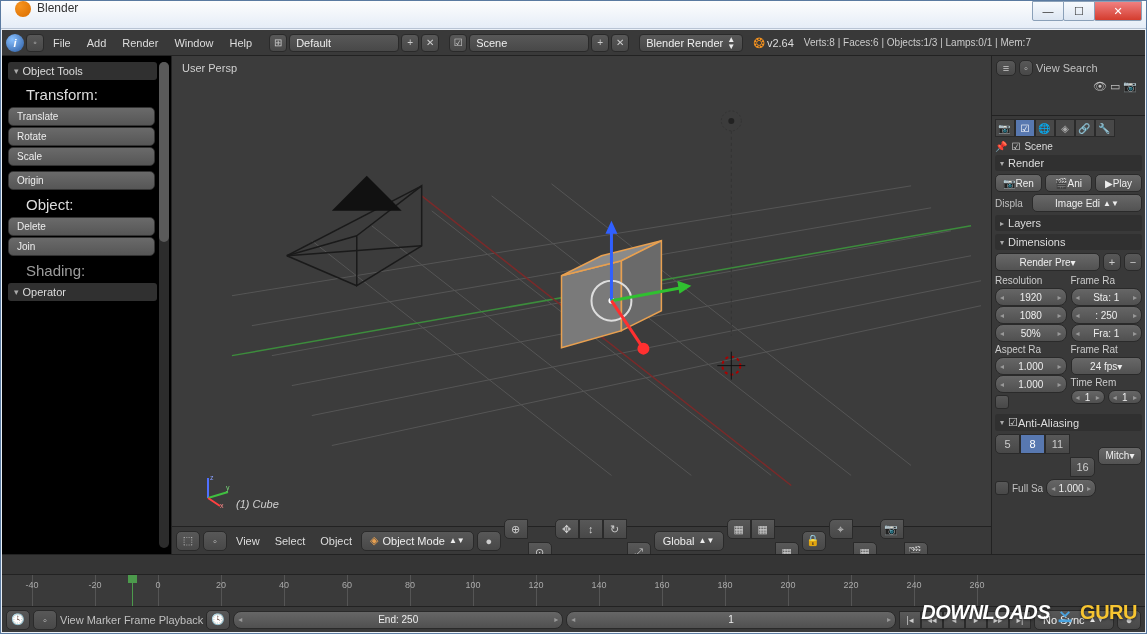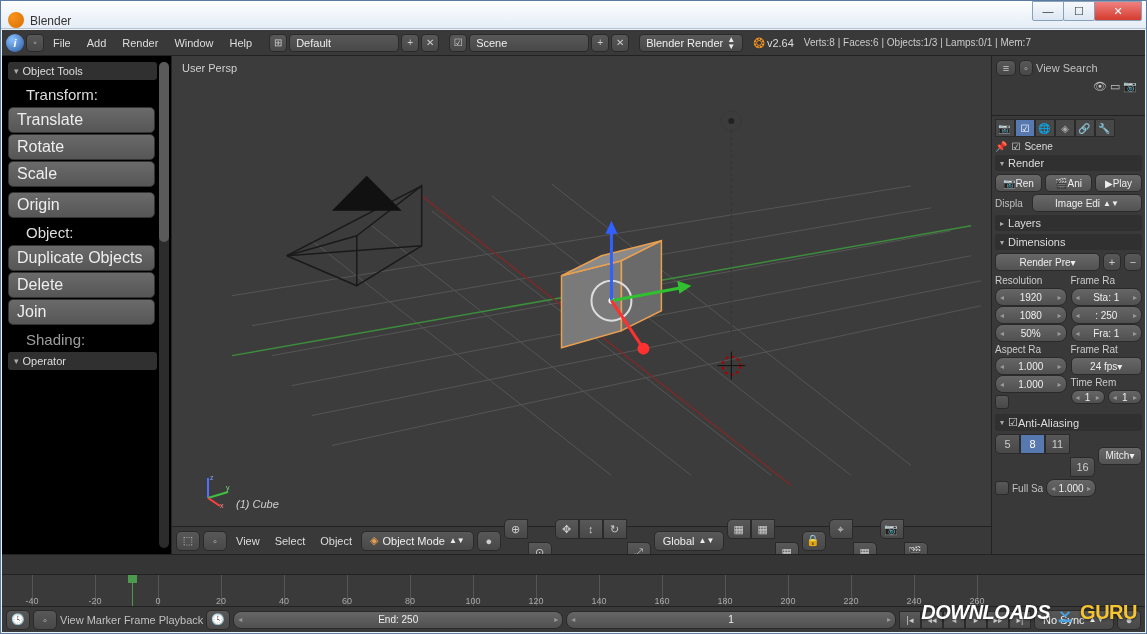--- a/index.html
+++ b/index.html
@@ -1,20 +1,20 @@
 <!DOCTYPE html>
 <html><head>
 <meta charset="utf-8">
 <style>
 * { margin: 0; padding: 0; box-sizing: border-box; font-family: "Segoe UI", Arial, sans-serif; }
 body { background: #393939; color: #c0c0c0; font-size: 11px; overflow: hidden; width: 1147px; height: 634px; position: relative; }
 
 
 .win-frame { position: absolute; inset: 0; border: 1px solid #5a7aa0; background: #eaf0f7; }
-.titlebar { height: 28px; background: linear-gradient(#fdfdfd,#e5edf7); display: flex; align-items: flex-end; padding: 0 7px; border-bottom: 1px solid #b8c4d4; }
+.titlebar { height: 28px; background: linear-gradient(#fdfdfd,#e5edf7); display: flex; align-items: flex-start; padding: 0 14px; border-bottom: 1px solid #b8c4d4; }
 .titlebar .icon { width: 16px; height: 16px; background: radial-gradient(circle at 30% 30%, #f7931e, #d96d00); border-radius: 50%; margin-right: 6px; }
 .titlebar .title { color: #333; font-size: 12px; }
 .win-btns { position: absolute; right: 4px; top: 0; display: flex; }
 .win-btn { width: 32px; height: 20px; border: 1px solid #8aa0b8; background: linear-gradient(#f7fafd,#dce6f2); display: flex; align-items: center; justify-content: center; font-size: 11px; color: #333; border-radius: 0 0 2px 2px; margin-left: -1px; }
 .win-btn.close { background: linear-gradient(#f08080,#d43c2e); color: #fff; width: 48px; }
 
 
 .app { position: absolute; top: 29px; left: 1px; right: 1px; bottom: 1px; background: #393939; display: flex; flex-direction: column; }
 
 
@@ -28,21 +28,21 @@
 .stats { margin-left: 8px; font-size: 10px; color: #ccc; white-space: nowrap; }
 
 
 .main-row { flex: 1; display: flex; min-height: 0; }
 
 
 .toolbox { width: 170px; background: #000000; border-right: 1px solid #222; padding: 4px 0 4px 4px; overflow: hidden; position: relative; }
 .panel-hdr { background: #303030; padding: 3px 6px; color: #ddd; border-radius: 3px; margin: 2px 14px 4px 2px; display: flex; align-items: center; }
 .panel-hdr::before { content: "▾"; font-size: 9px; margin-right: 4px; color: #aaa; }
 .sub-label { color: #ddd; padding: 2px 4px; margin: 4px 0 2px 16px; font-size: 15px; }
-.tool-btn { display: block; width: calc(100% - 18px); margin: 0 0 1px 2px; background: linear-gradient(#6a6a6a,#565656); border: 1px solid #333; border-radius: 5px; padding: 3px 8px; color: #eee; text-align: left; font-size: 16px; cursor: pointer; }
+.tool-btn { display: block; width: calc(100% - 18px); margin: 0 0 1px 2px; background: linear-gradient(#6a6a6a,#565656); border: 1px solid #333; border-radius: 5px; padding: 3px 8px; color: #eee; text-align: left; font-size: 10px; cursor: pointer; }
 .toolbox .scrolltrack { position: absolute; right: 2px; top: 6px; bottom: 6px; width: 10px; background: #2c2c2c; border-radius: 5px; }
 .toolbox .scrollthumb { position: absolute; right: 2px; top: 6px; width: 10px; height: 180px; background: #5a5a5a; border-radius: 5px; }
 
 
 .viewport { flex: 1; position: relative; background: #3c3c3c; overflow: hidden; }
 .vp-label { position: absolute; top: 6px; left: 10px; color: #d0d0d0; font-size: 11px; }
 .vp-obj { position: absolute; bottom: 44px; left: 64px; color: #d0d0d0; font-size: 11px; font-style: italic; }
 .vp-axes { position: absolute; bottom: 46px; left: 26px; width: 34px; height: 34px; }
 .vp-canvas { position: absolute; inset: 0; }
 
@@ -75,21 +75,21 @@
 .half-col { display: flex; gap: 4px; }
 .half-col > div { flex: 1; }
 .col-label { color: #ccc; font-size: 10px; margin: 2px 0; }
 
 
 .timeline-area { height: 78px; background: #393939; border-top: 1px solid #222; display: flex; flex-direction: column; }
 .dopesheet { height: 20px; background: #353535; border-bottom: 1px solid #222; position: relative; }
 .tl-canvas { flex: 1; background: #3a3a3a; position: relative; overflow: hidden; }
 .tl-ticks { position: absolute; inset: 0; }
 .tl-tick { position: absolute; bottom: 0; width: 1px; background: #555; }
-.tl-num { position: absolute; bottom: 0; color: #aaa; font-size: 9px; transform: translateX(-50%); }
+.tl-num { position: absolute; bottom: 16px; color: #aaa; font-size: 9px; transform: translateX(-50%); }
 .tl-cursor { position: absolute; top: 0; bottom: 0; width: 1px; background: #4c9a4c; }
 .tl-cursor::before { content: ""; position: absolute; top: 0; left: -4px; width: 9px; height: 8px; background: #4c9a4c; }
 .tl-header { height: 26px; background: #393939; border-top: 1px solid #222; display: flex; align-items: center; padding: 0 4px; gap: 3px; }
 .play-btn { width: 22px; height: 18px; background: linear-gradient(#5a5a5a,#484848); border: 1px solid #2a2a2a; display: flex; align-items: center; justify-content: center; color: #ccc; font-size: 9px; }
 
 
 .watermark { position: absolute; right: 10px; bottom: 10px; font-size: 20px; font-weight: bold; color: #fff; text-shadow: 0 1px 3px rgba(0,0,0,.6); display: flex; align-items: center; gap: 4px; font-style: italic; letter-spacing: -0.5px; }
 .watermark .g { color: #f7c531; font-style: normal; }
 .watermark svg { width: 22px; height: 22px; }
 
@@ -150,21 +150,20 @@
         <div class="panel-hdr">
             <span>Object Tools</span>
           </div>
         <div class="sub-label">Transform:</div>
         <button class="tool-btn">Translate</button>
         <button class="tool-btn">Rotate</button>
         <button class="tool-btn">Scale</button>
         <div style="height:4px"></div>
         <button class="tool-btn">Origin</button>
         <div class="sub-label">Object:</div>
-        <button class="tool-btn">Duplicate Objects</button>
         <button class="tool-btn">Delete</button>
         <button class="tool-btn">Join</button>
         <div class="sub-label" style="opacity:.7">Shading:</div>
         <div class="panel-hdr">
             <span>Operator</span>
           </div>
         <div class="scrolltrack"></div>
         <div class="scrollthumb"></div>
       </div>
 

